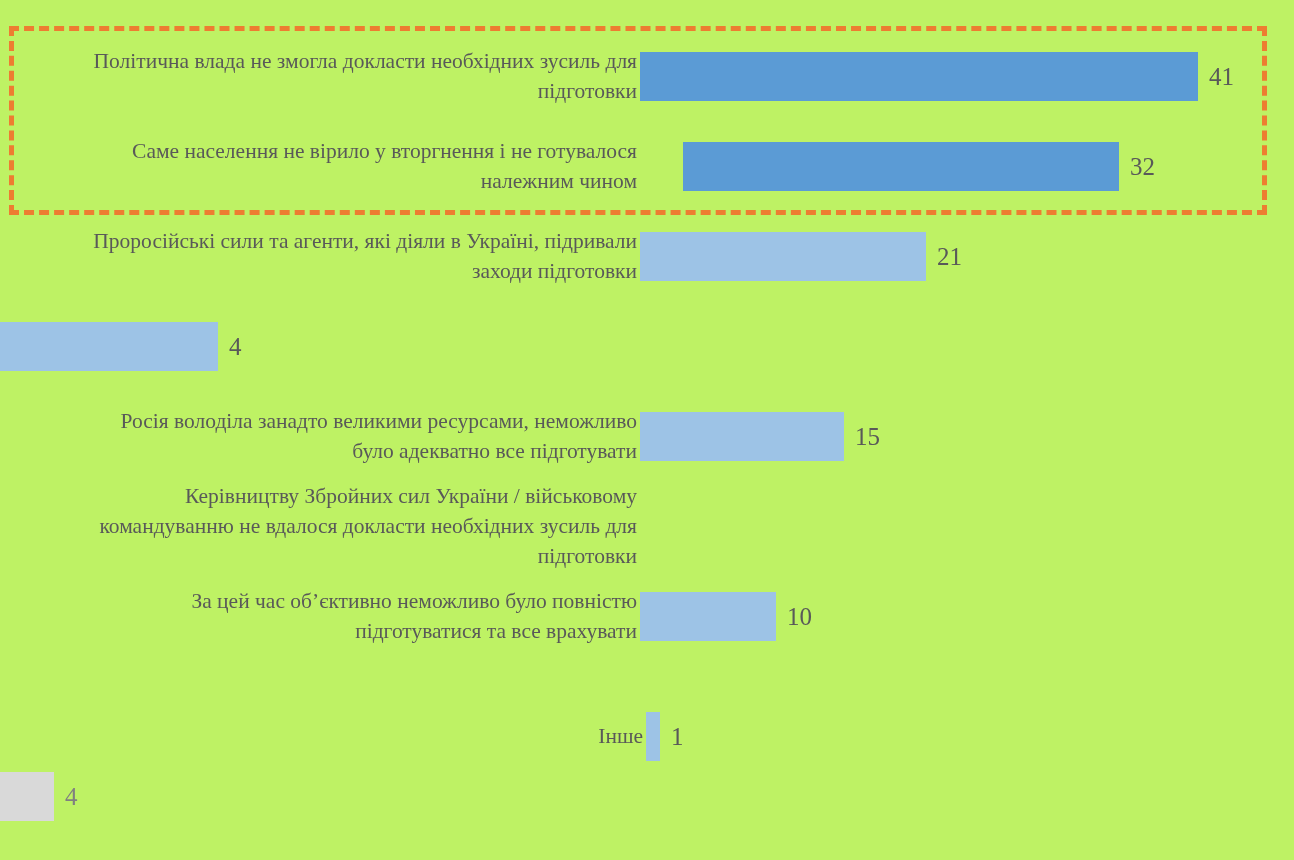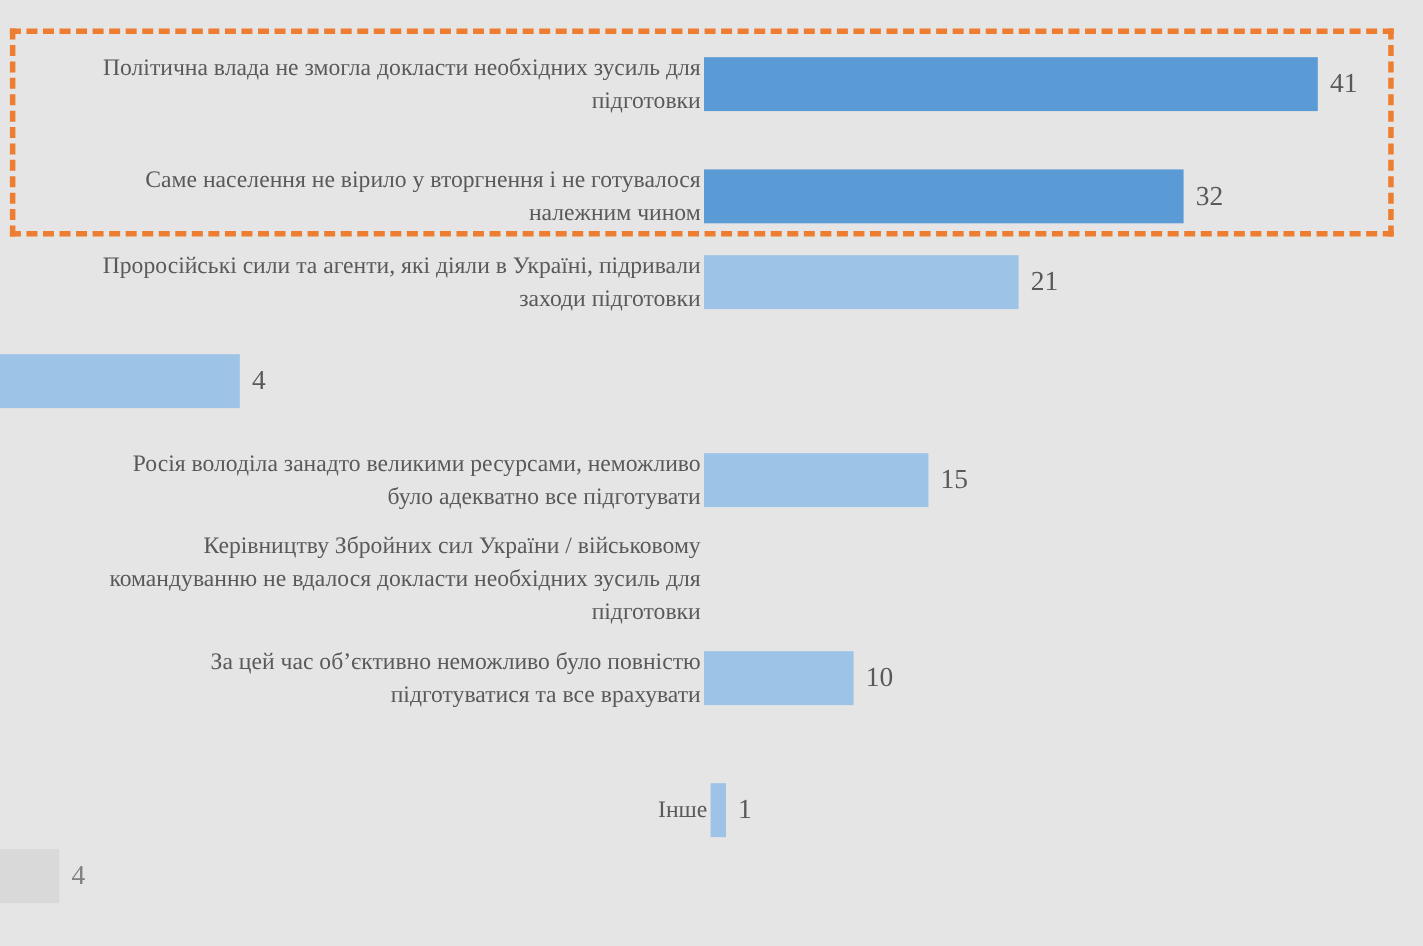--- a/index.html
+++ b/index.html
@@ -11,21 +11,21 @@
     font-family: "Liberation Serif", "DejaVu Serif", serif;
     width: 1294px;
     height: 860px;
     overflow: hidden;
   }
 
   #chart-root {
     position: relative;
     width: 1294px;
     height: 860px;
-    background: #e5e5e5;
+    background: #bef264;
   }
 
   
   #highlight-box {
     position: absolute;
     left: 9px;
     top: 26px;
     width: 1258px;
     height: 189px;
     border: 5px dashed #ED7D31;
@@ -90,21 +90,21 @@
 
   <div id="rows-host">
       <div class="bar-row" style="top: 31px;">
         <div class="cat-label">Політична влада не змогла докласти необхідних зусиль для
 підготовки</div>
         <div class="bar-area">
           <div class="bar dark" style="width: 558px;"></div>
           <div class="value-label">41</div>
         </div>
       </div>
-      <div class="bar-row" style="top: 133px;">
+      <div class="bar-row" style="top: 121px; gap: 43px;">
         <div class="cat-label">Саме населення не вірило у вторгнення і не готувалося
 належним чином</div>
         <div class="bar-area">
           <div class="bar dark" style="width: 436px;"></div>
           <div class="value-label">32</div>
         </div>
       </div>
       <div class="bar-row" style="top: 211px;">
         <div class="cat-label">Проросійські сили та агенти, які діяли в Україні, підривали
 заходи підготовки</div>

